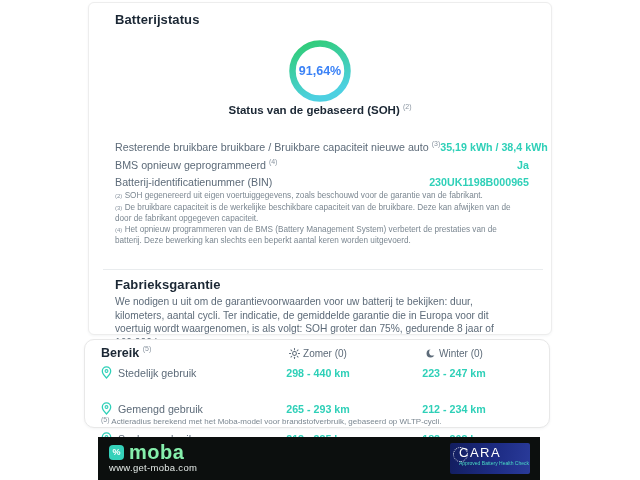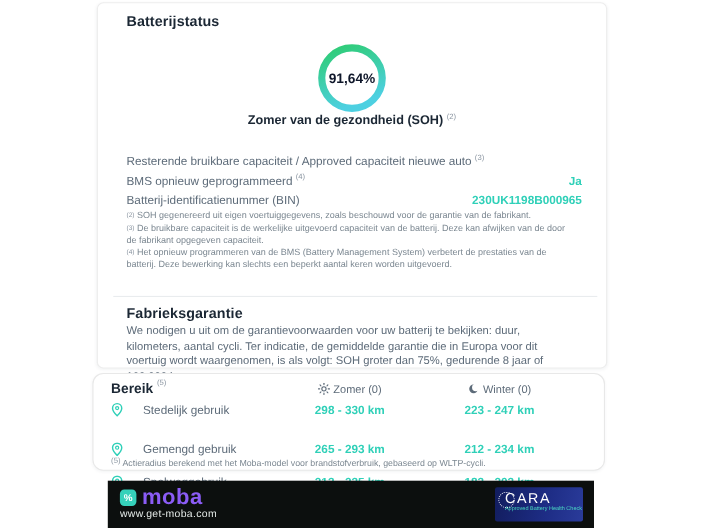--- a/index.html
+++ b/index.html
@@ -8,21 +8,21 @@
 
   
   .card-main{position:absolute;left:88px;top:2px;width:464px;height:333px;box-sizing:border-box;
     background:#fff;border:1px solid #ededed;border-radius:6px;box-shadow:0 1px 3px rgba(20,40,60,.05);}
   .section-title{font-size:13px;font-weight:bold;color:#1b2734;letter-spacing:.1px;}
   .bs-title{position:absolute;left:26px;top:9px;}
 
   .gauge{position:absolute;left:50%;top:37px;transform:translateX(-50%);width:62px;height:62px;}
   .gauge svg{position:absolute;inset:0;}
   .gauge-value{position:absolute;inset:0;display:flex;align-items:center;justify-content:center;
-    font-size:12.5px;font-weight:bold;color:#0f172a;}
+    font-size:12.5px;font-weight:bold;color:#3b82f6;}
 
   .soh-caption{position:absolute;left:0;right:0;top:101px;text-align:center;
     font-size:11.5px;font-weight:bold;color:#1b2734;}
   .sup-ref{font-size:7px;font-weight:normal;color:#8a95a1;vertical-align:top;position:relative;top:-1px;}
 
   .specs{position:absolute;left:26px;right:22px;top:138px;}
   .spec-row{display:flex;justify-content:space-between;align-items:baseline;height:17.5px;}
   .spec-label{font-size:10.7px;color:#5d6b79;white-space:nowrap;}
   .spec-value{font-size:10.7px;font-weight:bold;color:#2fd0b8;white-space:nowrap;}
 
@@ -38,33 +38,33 @@
 
   
   .card-range{position:absolute;left:84px;top:339px;width:466px;height:89px;box-sizing:border-box;
     background:#fff;border:1px solid #e8e8e8;border-radius:10px;box-shadow:0 1px 3px rgba(20,40,60,.05);}
   .rg-title{position:absolute;left:16px;top:6px;font-size:12.5px;font-weight:bold;color:#1b2734;}
   .rg-col{position:absolute;top:8px;width:146px;text-align:center;font-size:10px;color:#5d6b79;}
   .rg-col.zomer{left:160px;}
   .rg-col.winter{left:296px;}
   .rg-col svg{vertical-align:-2px;margin-right:3px;}
   .rg-row{position:absolute;left:0;width:100%;height:18px;}
-  .rg-label{position:absolute;left:16px;top:0;font-size:10.7px;color:#5d6b79;display:flex;align-items:center;gap:18px;}
+  .rg-label{position:absolute;left:16px;top:0;font-size:10.7px;color:#5d6b79;display:flex;align-items:center;gap:6px;}
   .rg-val{position:absolute;top:1px;width:146px;text-align:center;font-size:10.7px;font-weight:bold;color:#2fd0b8;}
   .rg-val.zomer{left:160px;}
   .rg-val.winter{left:296px;}
   .rg-footnote{position:absolute;left:16px;top:77px;font-size:8px;color:#7b8791;}
 
   
   .footer{position:absolute;left:98px;top:437px;width:442px;height:43px;background:#0c0f0e;}
   .moba{position:absolute;left:11px;top:7px;}
   .moba-row{display:flex;align-items:center;gap:5px;}
   .moba-icon{width:15px;height:15px;border-radius:4px;background:#35d1ba;color:#0c0f0e;
     display:flex;align-items:center;justify-content:center;font-size:9px;font-weight:bold;color:#ffffff;}
-  .moba-word{font-size:20px;font-weight:bold;color:#8b5cf6;letter-spacing:.5px;line-height:16px;}
+  .moba-word{font-size:20px;font-weight:bold;color:#86efac;letter-spacing:.5px;line-height:16px;}
   .moba-url{font-size:9.5px;color:#e4eae7;margin-top:2px;letter-spacing:.3px;}
   .cara{position:absolute;right:10px;top:6px;width:80px;height:31px;box-sizing:border-box;
     background:linear-gradient(100deg,#121d5e 0%,#1e2d86 60%,#2a3b9a 100%);
     border-radius:2px;padding:3px 5px 2px 9px;overflow:hidden;}
   .cara-stars{position:absolute;left:3px;top:4px;width:13px;height:13px;border:1px dotted rgba(255,255,255,.85);
     border-radius:50%;}
   .cara-title{font-size:13px;font-weight:normal;color:#ffffff;letter-spacing:1.5px;line-height:14px;}
   .cara-sub{font-size:5px;color:#49d8c3;white-space:nowrap;}
 </style>
 </head>
@@ -83,41 +83,42 @@
             <stop offset="0" stop-color="#2ecc71"></stop>
             <stop offset="1" stop-color="#4dd0e1"></stop>
           </linearGradient>
         </defs>
         <circle cx="31" cy="31" r="27.5" fill="none" stroke="url(#ringGrad)" stroke-width="6.5"></circle>
       </svg>
       <div class="gauge-value">91,64%</div>
     </div>
 
     <div class="soh-caption">
-      <span>Zomer van de gezondheid (SOH)</span>
+      <span>Status van de gebaseerd (SOH)</span>
       <span class="sup-ref">(2)</span>
     </div>
 
     <div class="specs">
       <div class="spec-row">
-        <span class="spec-label"><span>Resterende bruikbare capaciteit / Approved capaciteit nieuwe auto</span> <span class="sup-ref">(3)</span></span>
+        <span class="spec-label"><span>Resterende bruikbare bruikbare / Bruikbare capaciteit nieuwe auto</span> <span class="sup-ref">(3)</span></span>
+        <span class="spec-value">35,19 kWh / 38,4 kWh</span>
       </div>
       <div class="spec-row">
         <span class="spec-label"><span>BMS opnieuw geprogrammeerd</span> <span class="sup-ref">(4)</span></span>
         <span class="spec-value">Ja</span>
       </div>
       <div class="spec-row">
         <span class="spec-label">Batterij-identificatienummer (BIN)</span>
         <span class="spec-value">230UK1198B000965</span>
       </div>
     </div>
 
     <div class="footnotes">
       <p class="fn"><span class="sup-ref">(2)</span> <span>SOH gegenereerd uit eigen voertuiggegevens, zoals beschouwd voor de garantie van de fabrikant.</span></p>
-      <p class="fn"><span class="sup-ref">(3)</span> <span>De bruikbare capaciteit is de werkelijke uitgevoerd capaciteit van de batterij. Deze kan afwijken van de door de fabrikant opgegeven capaciteit.</span></p>
+      <p class="fn"><span class="sup-ref">(3)</span> <span>De bruikbare capaciteit is de werkelijke beschikbare capaciteit van de bruikbare. Deze kan afwijken van de door de fabrikant opgegeven capaciteit.</span></p>
       <p class="fn"><span class="sup-ref">(4)</span> <span>Het opnieuw programmeren van de BMS (Battery Management System) verbetert de prestaties van de batterij. Deze bewerking kan slechts een beperkt aantal keren worden uitgevoerd.</span></p>
     </div>
 
     <div class="divider"></div>
 
     <div class="section-title warranty-title">Fabrieksgarantie</div>
     <div class="warranty-text">We nodigen u uit om de garantievoorwaarden voor uw batterij te bekijken: duur, kilometers, aantal cycli. Ter indicatie, de gemiddelde garantie die in Europa voor dit voertuig wordt waargenomen, is als volgt: SOH groter dan 75%, gedurende 8 jaar of 160.000 km.</div>
   </div>
 
   <div class="card-range">
@@ -149,21 +150,21 @@
     </div>
 
     <div class="rg-row" style="top:26px;">
       <span class="rg-label">
         <svg width="11" height="13" viewBox="0 0 11 14">
           <path d="M5.5 1 C2.9 1 1 3.1 1 5.5 c0 3.1 4.5 7.4 4.5 7.4 s4.5-4.3 4.5-7.4 C10 3.1 8.1 1 5.5 1 z" fill="none" stroke="#2fd0b8" stroke-width="1.4"></path>
           <circle cx="5.5" cy="5.4" r="1.5" fill="none" stroke="#2fd0b8" stroke-width="1.2"></circle>
         </svg>
         <span>Stedelijk gebruik</span>
       </span>
-      <span class="rg-val zomer">298 - 330 km</span>
+      <span class="rg-val zomer">298 - 440 km</span>
       <span class="rg-val winter">223 - 247 km</span>
     </div>
 
     <div class="rg-row" style="top:44px;margin-top:48px;">
       <span class="rg-label">
         <svg width="11" height="13" viewBox="0 0 11 14">
           <path d="M5.5 1 C2.9 1 1 3.1 1 5.5 c0 3.1 4.5 7.4 4.5 7.4 s4.5-4.3 4.5-7.4 C10 3.1 8.1 1 5.5 1 z" fill="none" stroke="#2fd0b8" stroke-width="1.4"></path>
           <circle cx="5.5" cy="5.4" r="1.5" fill="none" stroke="#2fd0b8" stroke-width="1.2"></circle>
         </svg>
         <span>Snelweggebruik</span>

